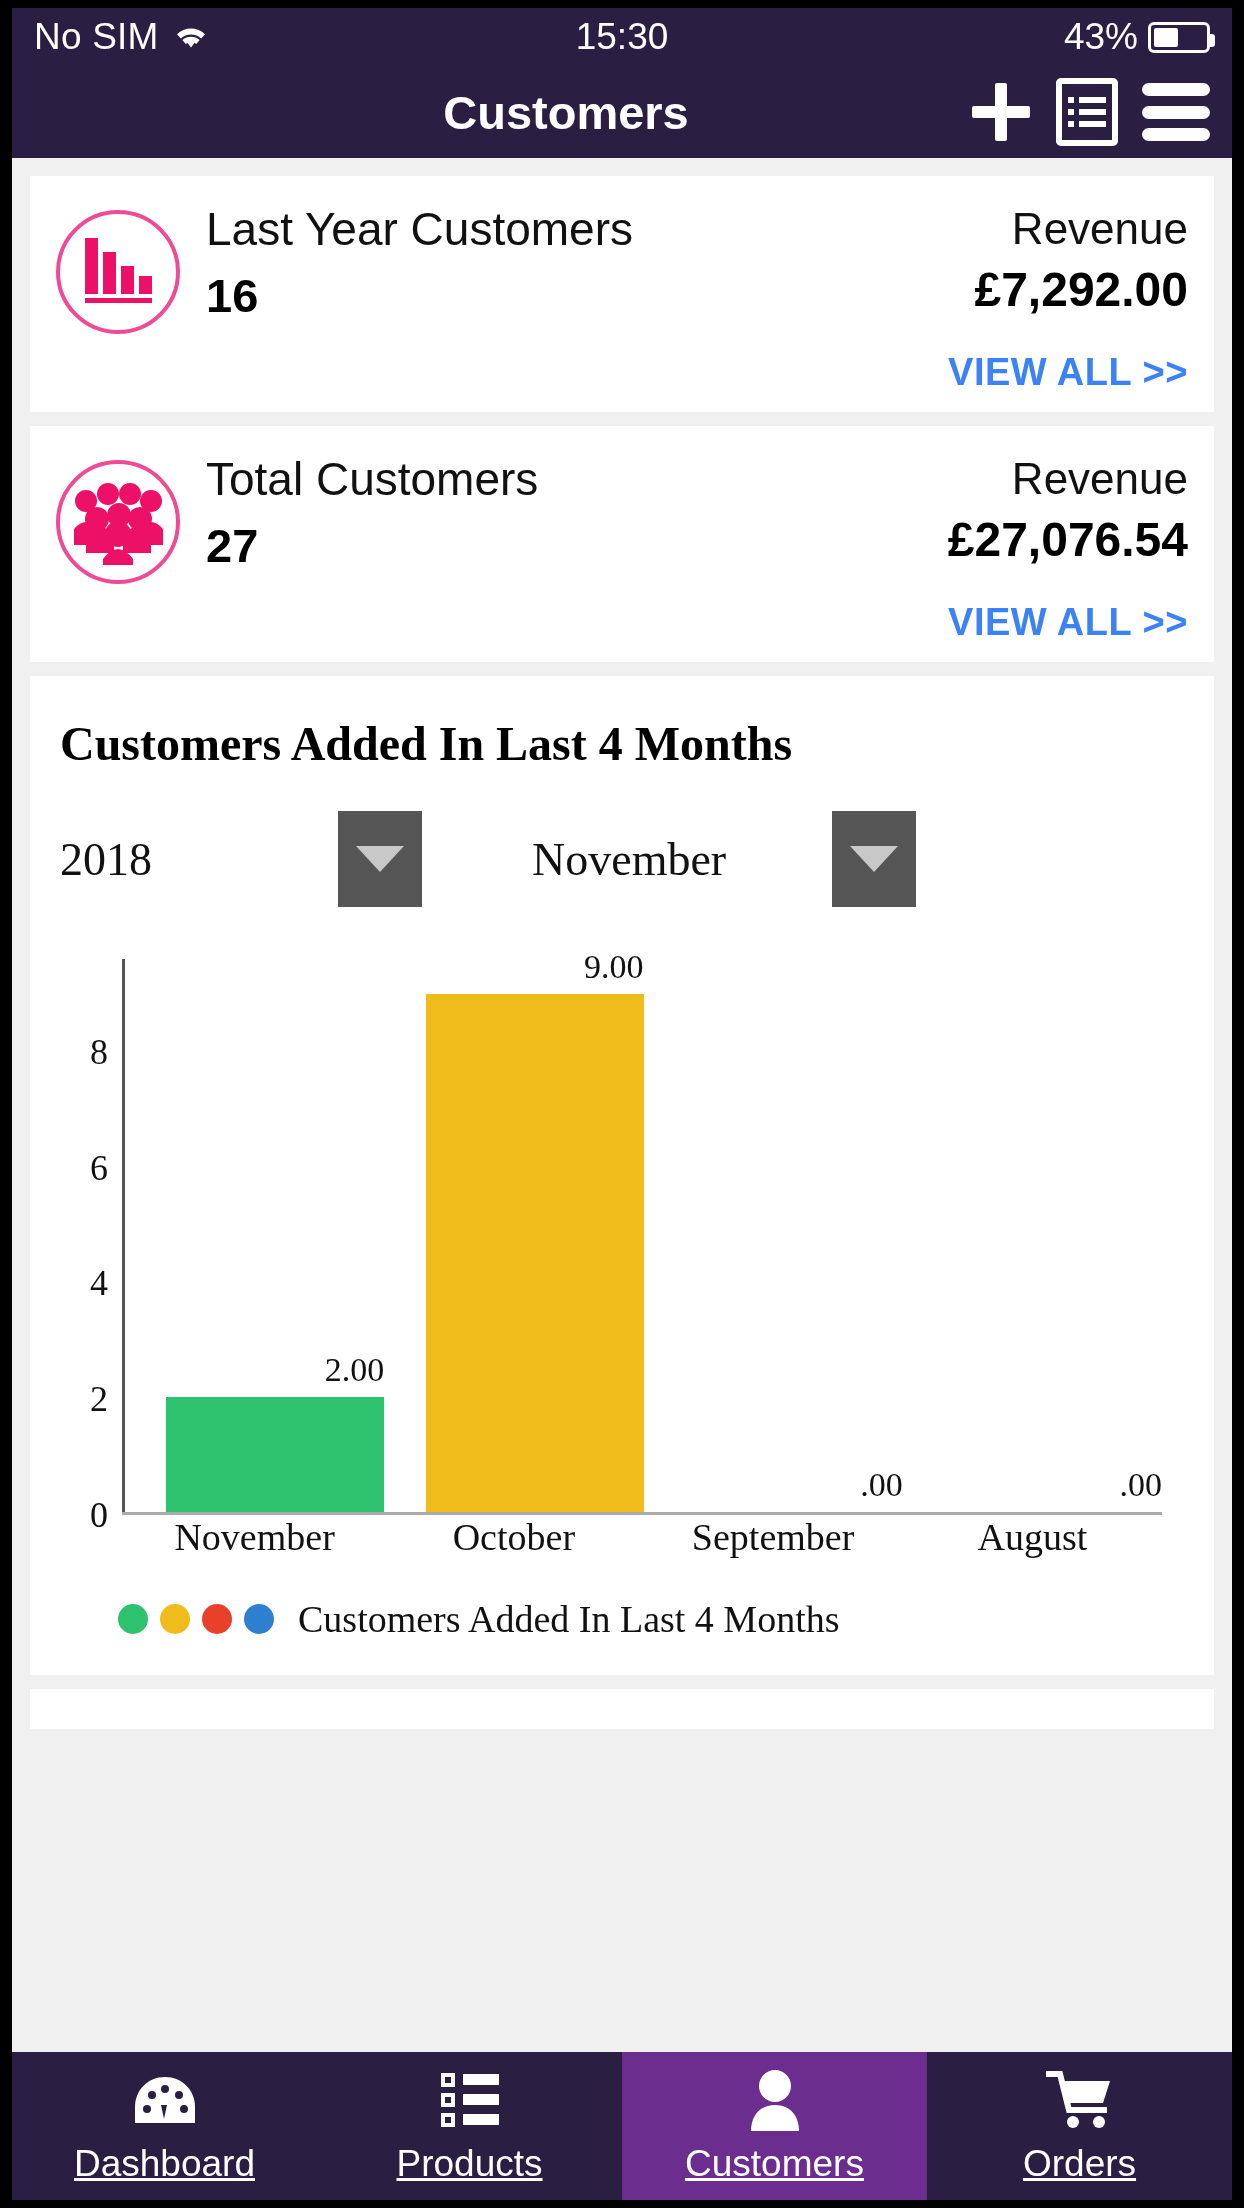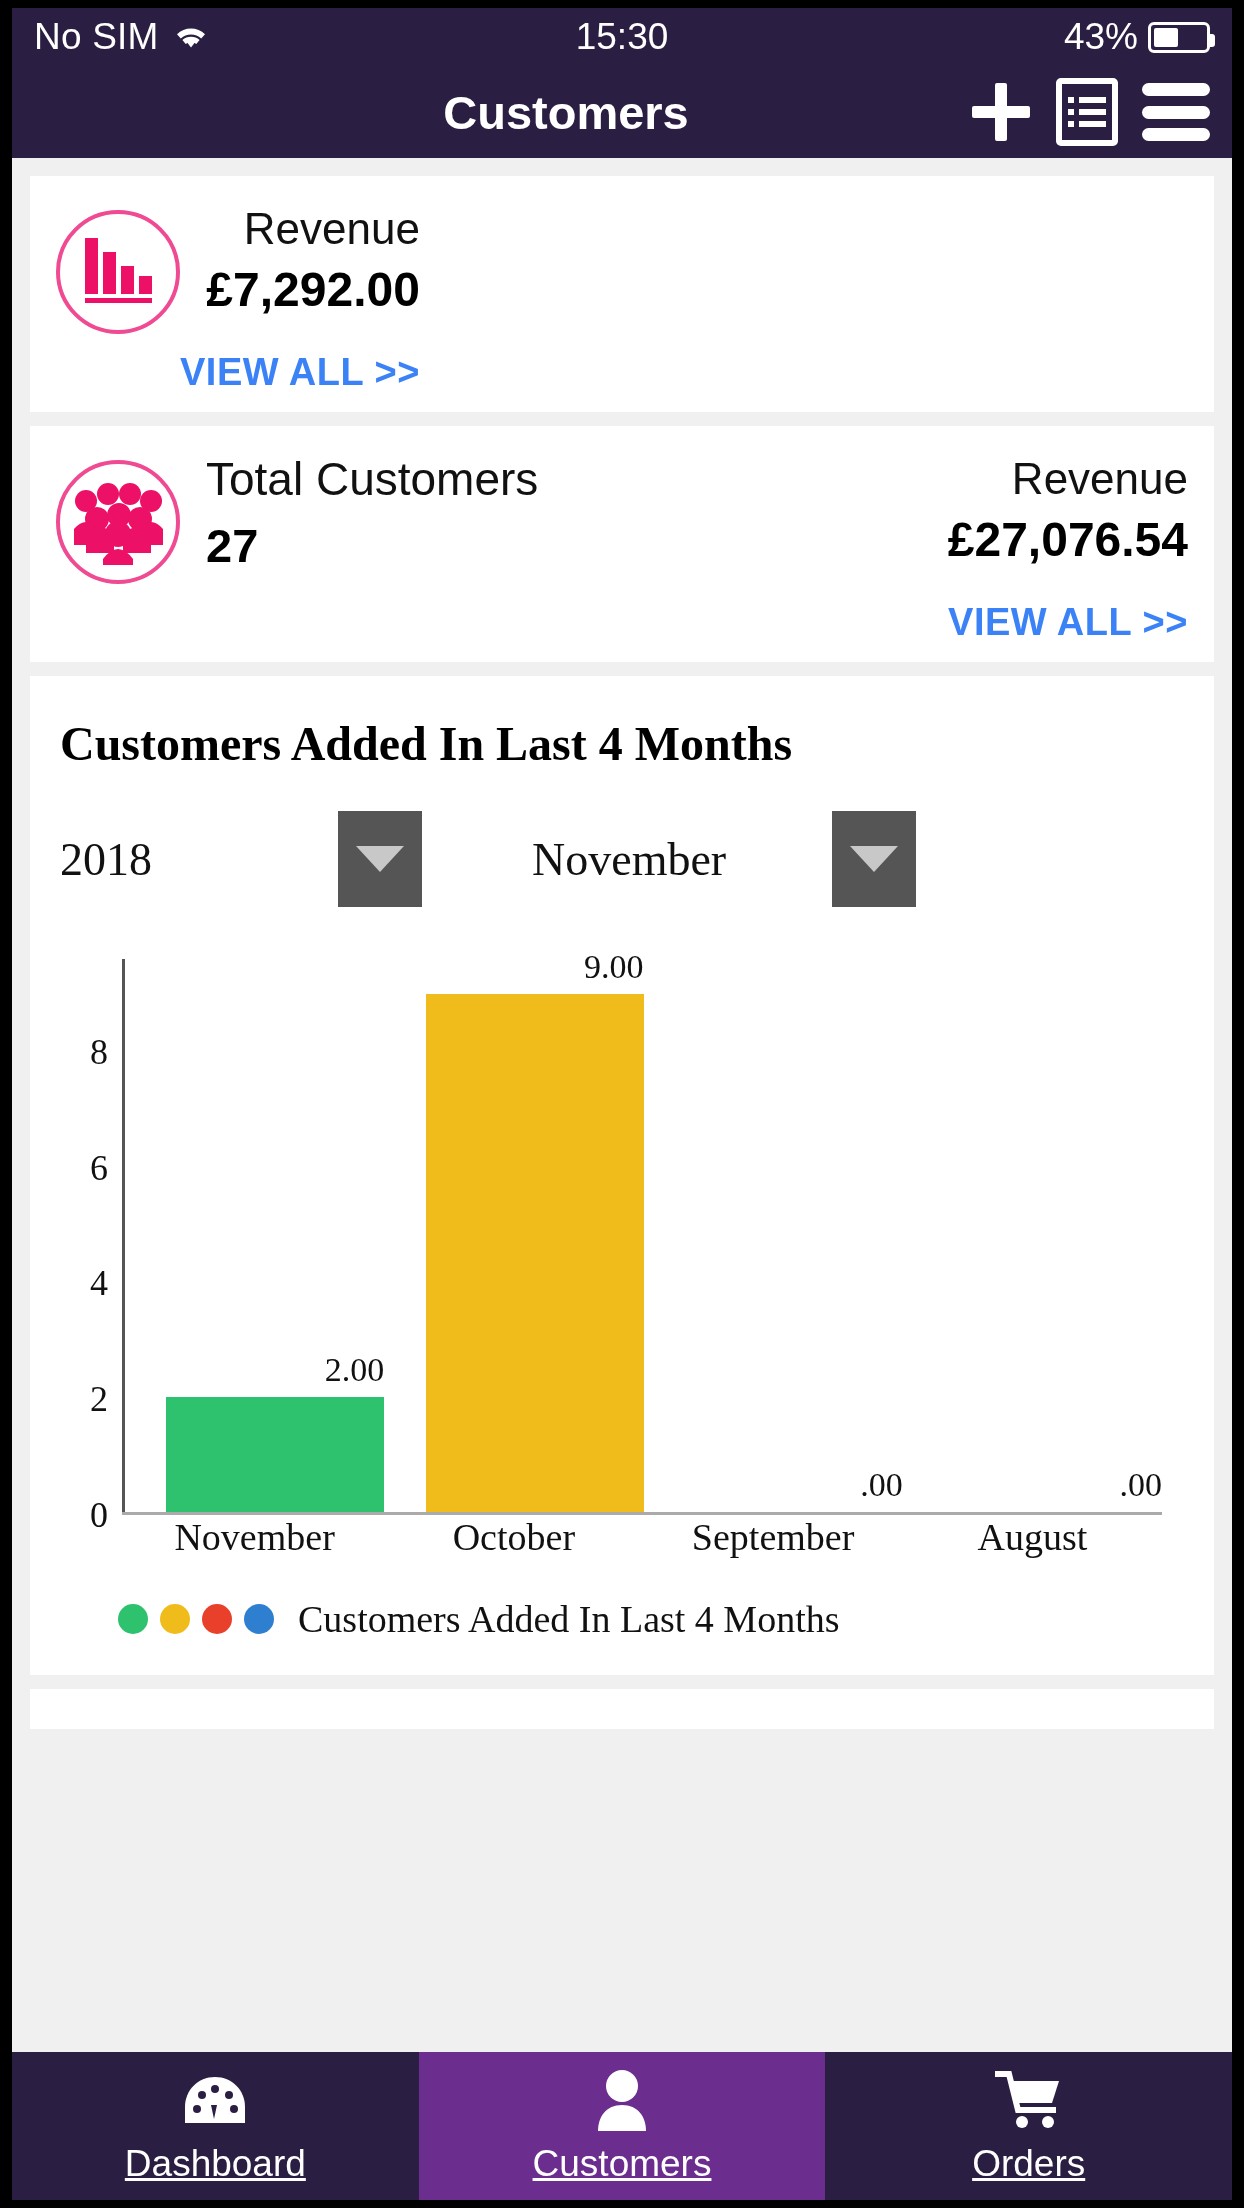--- a/index.html
+++ b/index.html
@@ -229,20 +229,24 @@
     <div class="card stat-card">
       <div class="stat-icon-wrap">
         <div class="circ">
           <span class="mini-bars">
             <i style="height:56px"></i>
                 <i style="height:42px"></i>
                 <i style="height:28px"></i>
                 <i style="height:18px"></i>
           </span>
         </div>
+      </div>
+      <div class="stat-texts">
+        <div class="stat-title">Last Year Customers</div>
+        <div class="stat-value">16</div>
       </div>
       <div class="stat-right">
         <div class="rev-label">Revenue</div>
         <div class="rev-amount">£7,292.00</div>
         <div class="viewall">VIEW ALL &gt;&gt;</div>
       </div>
     </div>
 
     <div class="card stat-card">
       <div class="stat-icon-wrap">
@@ -353,20 +357,36 @@
         <circle cx="14" cy="34" r="4" fill="#2b1e43"></circle>
               <circle cx="19" cy="20" r="4" fill="#2b1e43"></circle>
         <circle cx="32" cy="14" r="4" fill="#2b1e43"></circle>
               <circle cx="46" cy="20" r="4" fill="#2b1e43"></circle>
         <circle cx="51" cy="34" r="4" fill="#2b1e43"></circle>
         <path d="M31 44 L28 30 L34 30 Z" fill="#2b1e43"></path>
             </svg>
       </span>
       <span class="tlabel">Dashboard</span>
     </div>
+    <div class="tab">
+      <span class="ticon">
+        <svg width="62" height="58" viewBox="0 0 62 58">
+          <rect x="2" y="2" width="14" height="14" fill="#fff"></rect>
+              <rect x="6" y="6" width="6" height="6" fill="#2b1e43"></rect>
+          <rect x="2" y="22" width="14" height="14" fill="#fff"></rect>
+              <rect x="6" y="26" width="6" height="6" fill="#2b1e43"></rect>
+          <rect x="2" y="42" width="14" height="14" fill="#fff"></rect>
+              <rect x="6" y="46" width="6" height="6" fill="#2b1e43"></rect>
+          <rect x="24" y="3" width="36" height="11" fill="#fff"></rect>
+          <rect x="24" y="23" width="36" height="11" fill="#fff"></rect>
+          <rect x="24" y="43" width="36" height="11" fill="#fff"></rect>
+        </svg>
+      </span>
+      <span class="tlabel">Products</span>
+    </div>
     <div class="tab active">
       <span class="ticon">
         <svg width="56" height="62" viewBox="0 0 56 62">
           <circle cx="28" cy="17" r="16" fill="#fff"></circle>
           <path d="M28 36 C12 36 4 48 4 62 H52 C52 48 44 36 28 36 Z" fill="#fff"></path>
         </svg>
       </span>
       <span class="tlabel">Customers</span>
     </div>
     <div class="tab">

